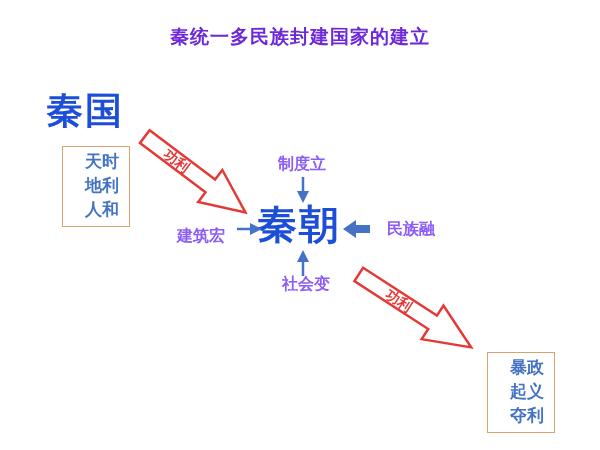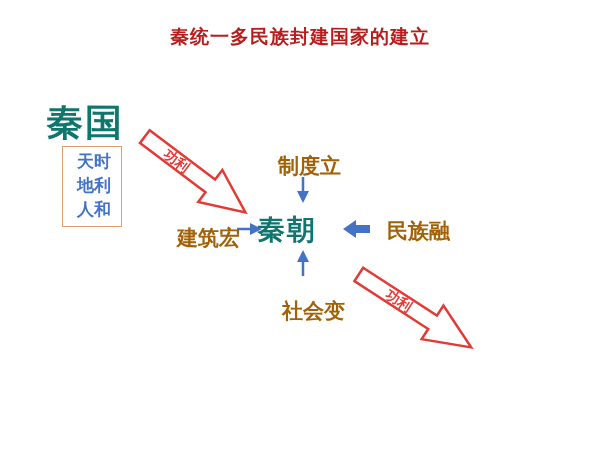--- a/index.html
+++ b/index.html
@@ -6,45 +6,45 @@
   .slide{
     position:relative;
     width:600px;height:450px;
     background:#ffffff;
     font-family:"DejaVu Sans","Liberation Sans",sans-serif;
     overflow:hidden;
   }
   .title{
     position:absolute;top:24px;left:0;width:100%;
     text-align:center;
-    font-size:19px;font-weight:700;color:#b91c1c;
+    font-size:19px;font-weight:700;color:#6d28d9;
     letter-spacing:1px;
   }
   .big-node{
-    position:absolute;color:#0f766e;font-weight:600;
-    letter-spacing:2px;white-space:nowrap;line-height:1;margin-top:12px;
+    position:absolute;color:#1d4ed8;font-weight:600;
+    letter-spacing:2px;white-space:nowrap;line-height:1;
   }
   #qin-state{left:46px;top:92px;font-size:37px;}
-  #qin-dynasty{left:257px;top:204px;font-size:28px;}
+  #qin-dynasty{left:257px;top:204px;font-size:40px;}
   #qin-fall{left:476px;top:306px;font-size:37px;}
   .factor{
-    position:absolute;color:#a16207;
-    font-size:21px;font-weight:600;white-space:nowrap;line-height:1;
+    position:absolute;color:#8b5cf6;
+    font-size:16px;font-weight:600;white-space:nowrap;line-height:1;
   }
   #factor-top{left:278px;top:156px;}
   #factor-left{left:177px;top:228px;}
   #factor-right{left:387px;top:221px;}
-  #factor-bottom{left:282px;top:276px;margin-top:25px;}
+  #factor-bottom{left:282px;top:276px;}
   .note-box{
     position:absolute;
     border:1.5px solid #DCA26A;
     background:#ffffff;
     color:#4472C4;
     font-size:17px;font-weight:600;line-height:1.4;
-    padding:3px 10px 5px 14px;
+    padding:3px 10px 5px 22px;
     white-space:nowrap;
   }
   #qin-state-box{left:62px;top:146px;}
   #qin-fall-box{left:487px;top:352px;}
   .red-arrow{position:absolute;transform-origin:0 50%;}
   #red-arrow-1{left:142px;top:112px;transform:rotate(37deg);}
   #red-arrow-2{left:356px;top:250px;transform:rotate(33deg);}
   .blue-arrow{position:absolute;line-height:0;}
   #arrow-down{left:296px;top:176px;}
   #arrow-right{left:237px;top:222px;}
@@ -60,20 +60,25 @@
 
   <div class="big-node" id="qin-state">秦国</div>
   <div class="big-node" id="qin-dynasty">秦朝</div>
 
   <div class="note-box" id="qin-state-box">
     <div>天时</div>
     <div>地利</div>
     <div>人和</div>
   </div>
 
+  <div class="note-box" id="qin-fall-box">
+    <div>暴政</div>
+    <div>起义</div>
+    <div>夺利</div>
+  </div>
 
   <div class="factor" id="factor-top">制度立</div>
   <div class="factor" id="factor-left">建筑宏</div>
   <div class="factor" id="factor-right">民族融</div>
   <div class="factor" id="factor-bottom">社会变</div>
 
   <div class="blue-arrow" id="arrow-down">
     <svg width="14" height="28" viewBox="0 0 14 28" aria-hidden="true">
       <line x1="7" y1="1" x2="7" y2="17" stroke="#4472C4" stroke-width="2.5"></line>
       <polygon points="1,15 13,15 7,27" fill="#4472C4"></polygon>

